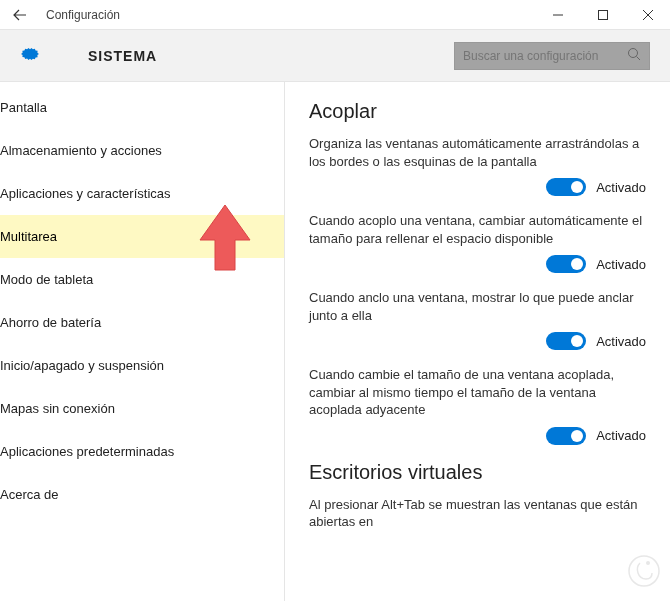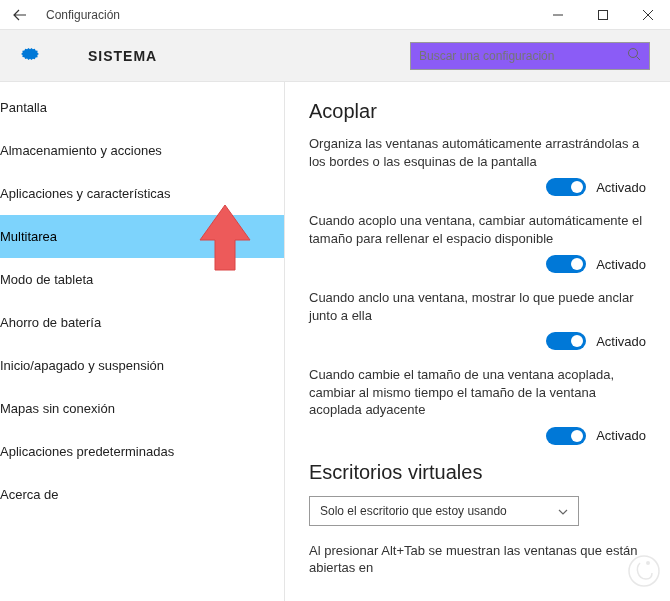--- a/index.html
+++ b/index.html
@@ -7,28 +7,28 @@
     
     .titlebar { height: 30px; background: #fff; display: flex; align-items: center; border-bottom: 1px solid #e5e5e5; }
     .back-btn { width: 40px; height: 30px; display: flex; align-items: center; justify-content: center; cursor: pointer; }
     .window-title { font-size: 12px; color: #444; flex: 1; padding-left: 6px; }
     .win-controls { display: flex; }
     .win-btn { width: 45px; height: 30px; display: flex; align-items: center; justify-content: center; cursor: pointer; }
     
     .header { height: 52px; background: #f2f2f2; display: flex; align-items: center; padding: 0 20px; border-bottom: 1px solid #e5e5e5; gap: 36px; }
     .gear { color: #0078d7; margin-right: 12px; }
     .header-title { font-size: 14px; font-weight: 600; color: #222; letter-spacing: 1px; flex: 1; }
-    .search-box { width: 240px; height: 28px; border: 1px solid #999; background: #8b5cf6; display: flex; align-items: center; padding: 0 8px; }
+    .search-box { width: 196px; height: 28px; border: 1px solid #999; background: #a3a3a3; display: flex; align-items: center; padding: 0 8px; }
     .search-input { border: none; outline: none; flex: 1; font-size: 12px; background: transparent; }
     .search-icon { color: #666; }
     
     .body { display: flex; height: calc(601px - 82px); }
     .sidebar { width: 285px; border-right: 1px solid #e5e5e5; overflow: hidden; padding-top: 4px; }
     .sidebar-item { height: 43px; display: flex; align-items: center; font-size: 13px; color: #222; cursor: pointer; }
-    .sidebar-item.active { background: #7dd3fc; color: #000; }
+    .sidebar-item.active { background: #fef9c3; color: #000; }
     
     .content { flex: 1; padding: 18px 24px; overflow-y: auto; position: relative; }
     .section-title { font-size: 20px; font-weight: 400; color: #222; margin-bottom: 12px; }
     .setting-desc { font-size: 13px; color: #333; line-height: 1.35; margin-bottom: 8px; }
     .toggle-row { display: flex; align-items: center; margin-bottom: 16px; justify-content: flex-end; }
     .toggle { width: 40px; height: 18px; background: #0078d7; border-radius: 9px; position: relative; cursor: pointer; margin-right: 10px; }
     .toggle::after { content: ''; position: absolute; right: 3px; top: 3px; width: 12px; height: 12px; background: #fff; border-radius: 50%; }
     .toggle-label { font-size: 13px; color: #222; }
     .section2 { margin-top: 14px; }
     .dropdown { border: 1px solid #999; height: 30px; width: 270px; display: flex; align-items: center; padding: 0 10px; font-size: 12px; color: #333; cursor: pointer; margin-bottom: 16px; justify-content: space-between; }
@@ -142,28 +142,20 @@
 
     <div class="setting-desc">Cuando cambie el tamaño de una ventana acoplada, cambiar al mismo tiempo el tamaño de la ventana acoplada adyacente</div>
     <div class="toggle-row">
       <div class="toggle"></div>
       <span class="toggle-label">Activado</span>
     </div>
 
     <div class="section2">
       <div class="section-title">Escritorios virtuales</div>
 
-      <div class="dropdown">
-        <span>Solo el escritorio que estoy usando</span>
-        <span class="chev">
-          <svg width="10" height="6" viewBox="0 0 10 6">
-              <path d="M1 1 L5 5 L9 1" stroke="#666" stroke-width="1.2" fill="none"></path>
-            </svg>
-        </span>
-      </div>
 
       <div class="setting-desc">Al presionar Alt+Tab se muestran las ventanas que están abiertas en</div>
 
     </div>
   </div>
 </div>
 
 <div class="arrow-pointer">
   <svg width="60" height="70" viewBox="0 0 60 70">
     <path d="M30 0 L55 35 L40 35 L40 65 L20 65 L20 35 L5 35 Z" fill="#ed5a5a" stroke="#d94545" stroke-width="1"></path>

